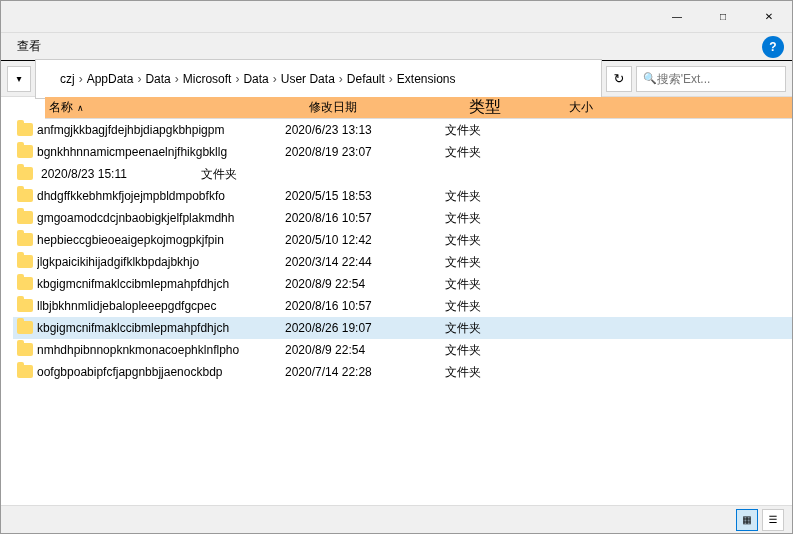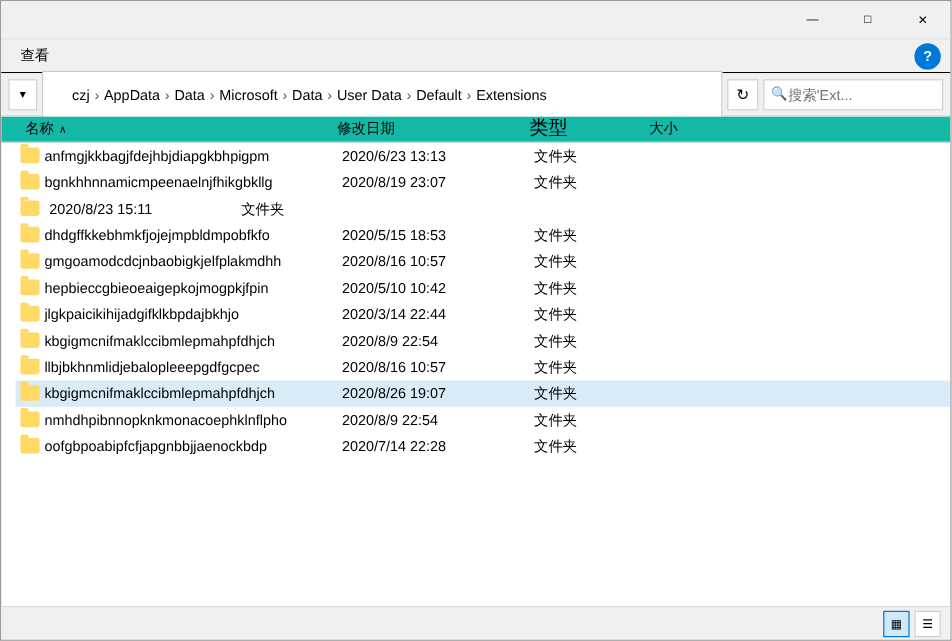--- a/index.html
+++ b/index.html
@@ -160,26 +160,27 @@
       flex: 1;
       overflow-y: auto;
       overflow-x: hidden;
     }
 
     
     .col-headers {
       display: flex;
       align-items: center;
       height: 22px;
-      background: #14b8a6;
+      background: #fdba74;
       border-bottom: 1px solid #ddd;
-      padding: 0 16px;
+      padding: 0 0;
       position: sticky;
       top: 0;
       z-index: 10;
+      margin-left: 44px;
     }
     .col-name {
       width: 260px;
       display: flex;
       align-items: center;
       gap: 4px;
       font-size: 12px;
       cursor: pointer;
       padding: 0 4px;
     }
@@ -344,21 +345,21 @@
           <div class="cell-type">文件夹</div>
           <div class="cell-size"></div>
         </div>
         <div class="file-row">
           <span style="display: inline-block; width: 16px; height: 14px; margin-right: 4px; flex-shrink: 0; position: relative; vertical-align: middle;">
             <div style="width: 16px; height: 13px; background: rgb(255, 217, 102); border-radius: 0px 2px 2px; position: relative;">
               <div style="position: absolute; top: -3px; left: 0px; width: 7px; height: 3px; background: rgb(255, 217, 102); border-radius: 2px 2px 0px 0px;"></div>
             </div>
           </span>
           <div class="cell-name">hepbieccgbieoeaigepkojmogpkjfpin</div>
-          <div class="cell-date">2020/5/10 10:42</div>
+          <div class="cell-date">2020/5/10 12:42</div>
           <div class="cell-type">文件夹</div>
           <div class="cell-size"></div>
         </div>
         <div class="file-row">
           <span style="display: inline-block; width: 16px; height: 14px; margin-right: 4px; flex-shrink: 0; position: relative; vertical-align: middle;">
             <div style="width: 16px; height: 13px; background: rgb(255, 217, 102); border-radius: 0px 2px 2px; position: relative;">
               <div style="position: absolute; top: -3px; left: 0px; width: 7px; height: 3px; background: rgb(255, 217, 102); border-radius: 2px 2px 0px 0px;"></div>
             </div>
           </span>
           <div class="cell-name">jlgkpaicikihijadgifklkbpdajbkhjo</div>

